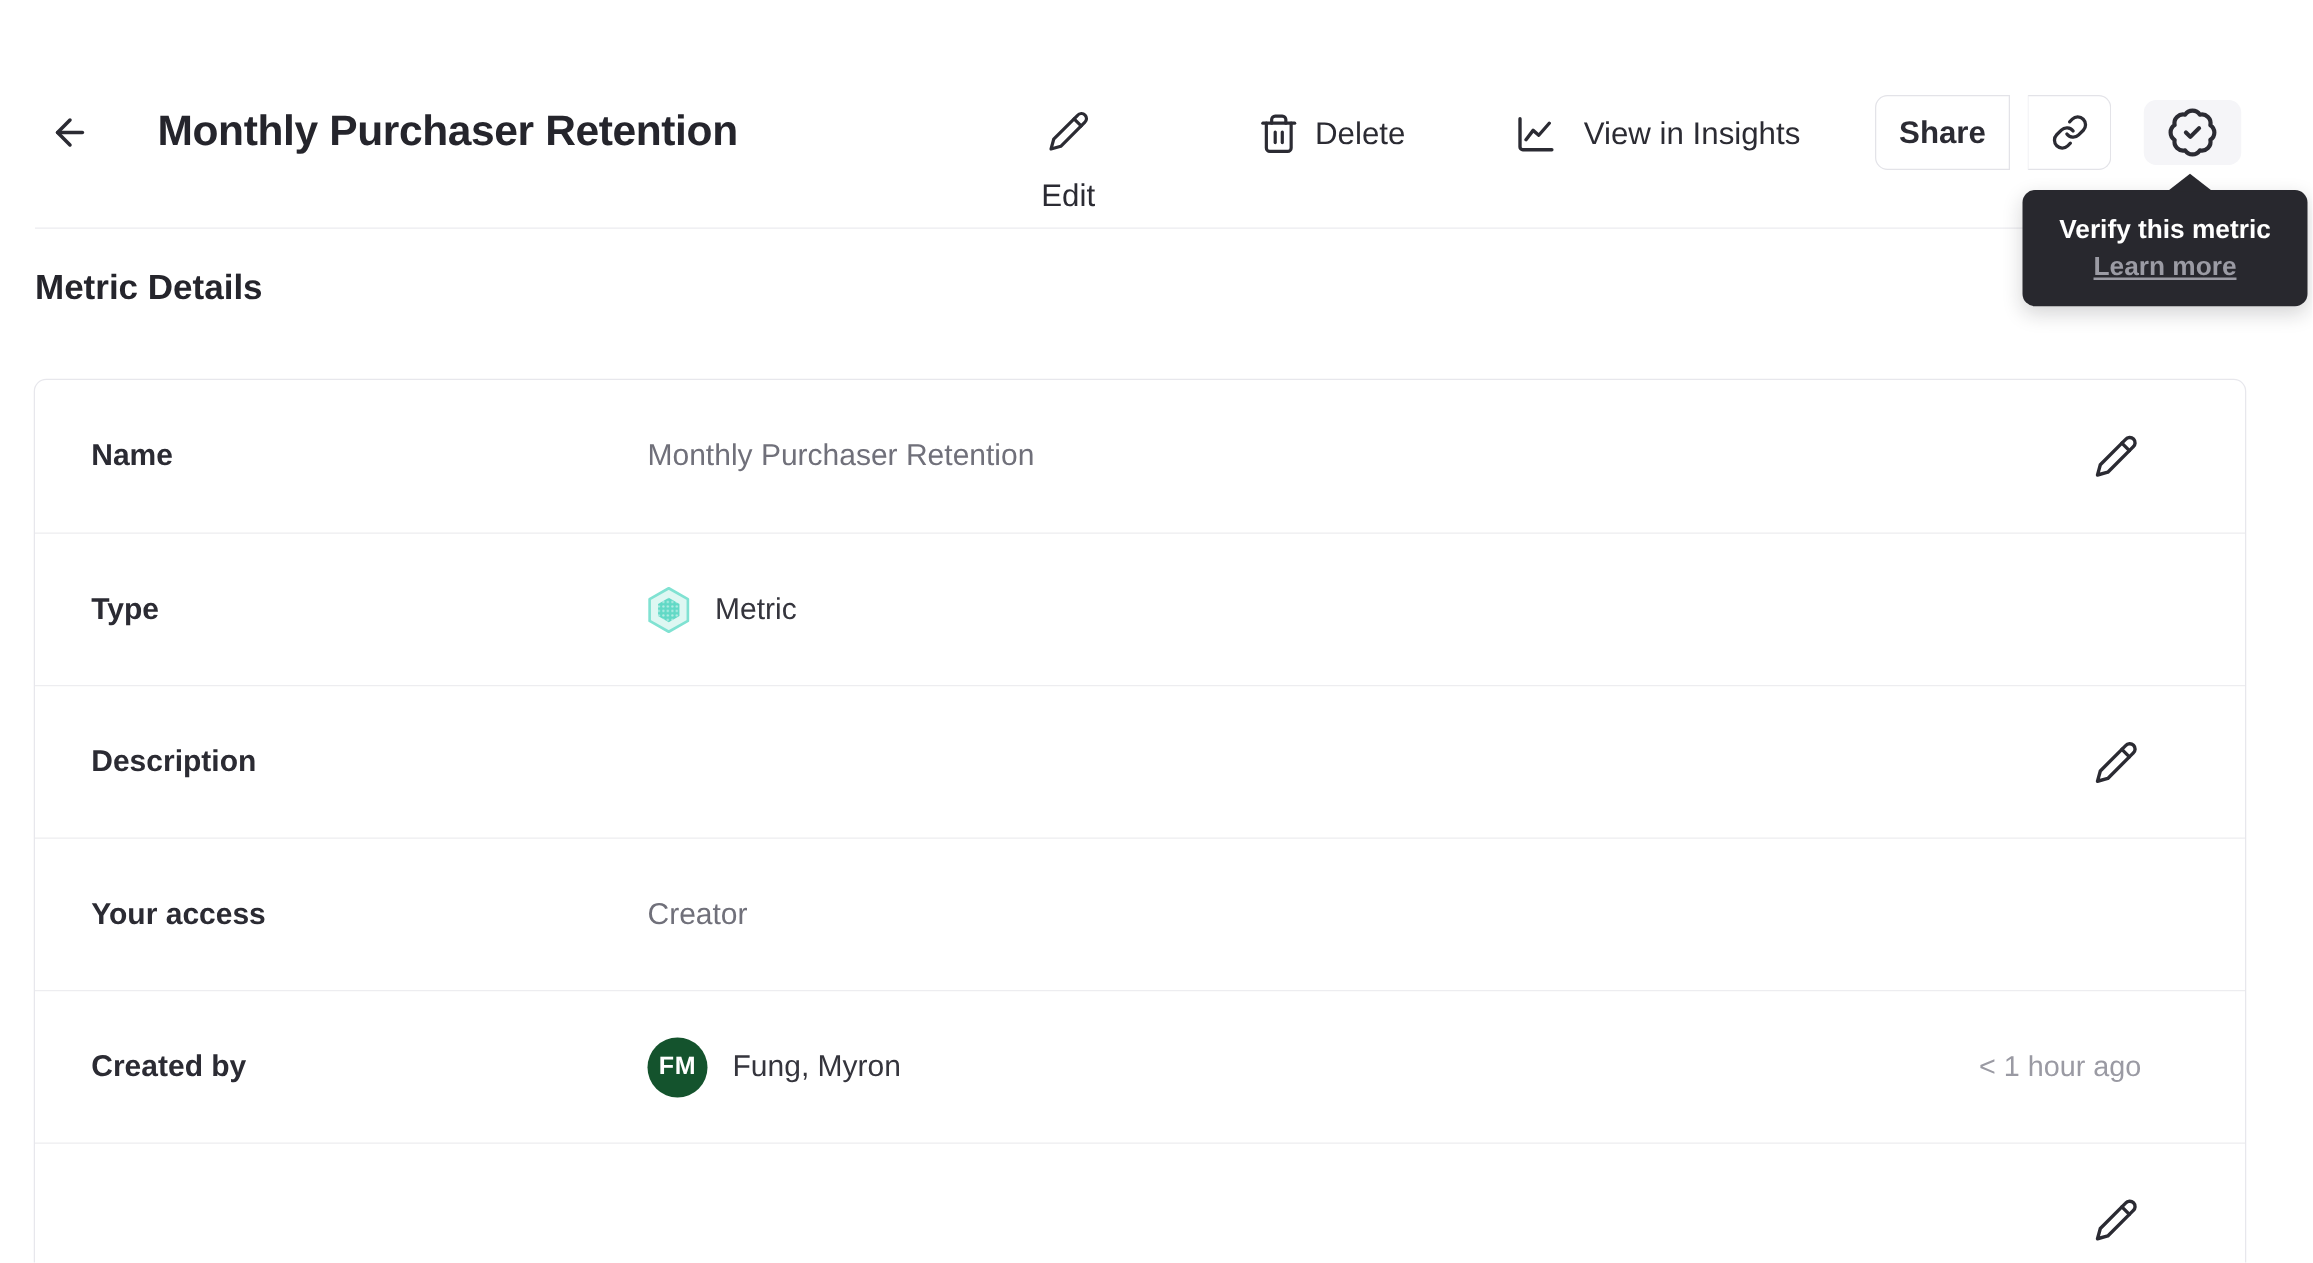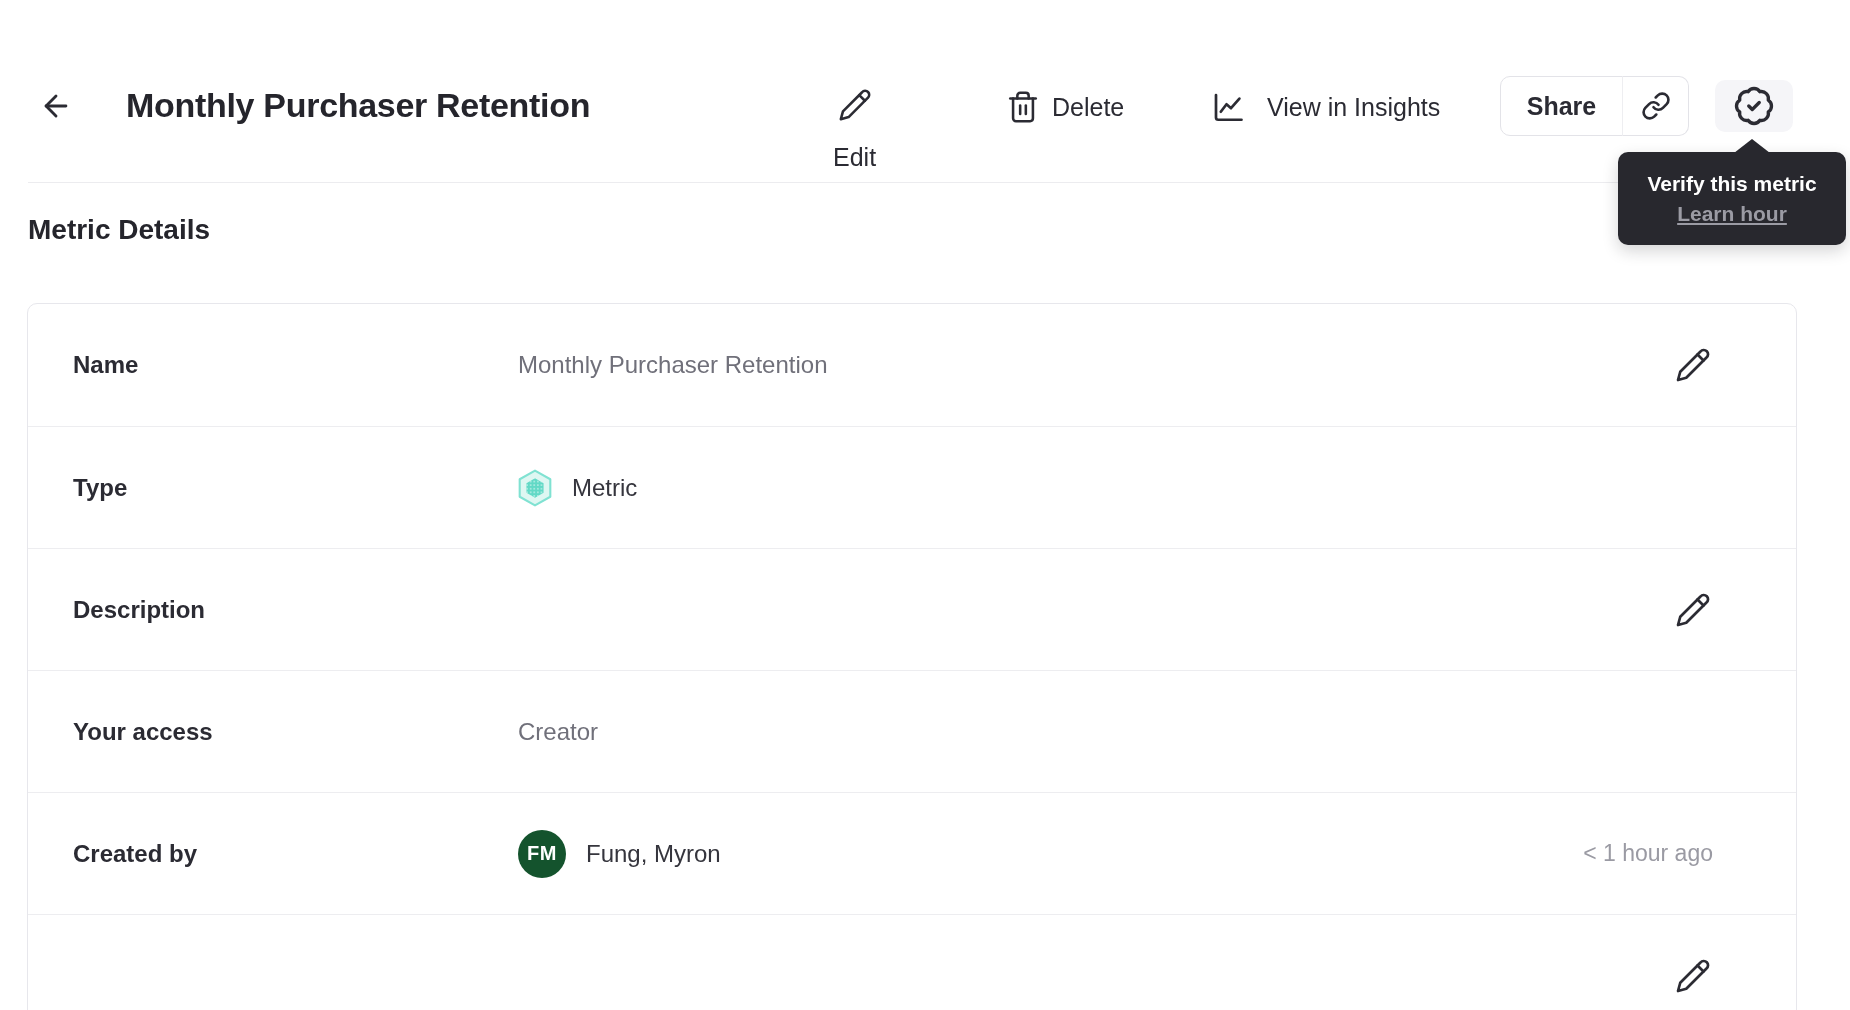--- a/index.html
+++ b/index.html
@@ -37,21 +37,21 @@
   .hdr-action#delete-action   { left:1006px;gap:12px; }
   .hdr-action#insights-action { left:1210px; }
 
   .btn-box {
     position:absolute; top:76px; height:60px;
     background:#ffffff; border:1px solid #e3e3e8;
     display:flex; align-items:center; justify-content:center;
     font-family:inherit; font-size:25px; font-weight:600; color:#2b2b33;
     cursor:pointer;
   }
-  #share-btn { left:1500px; width:123px; border-radius:10px 0 0 10px; }
+  #share-btn { left:1500px; width:108px; border-radius:10px 0 0 10px; }
   #link-btn  { left:1622px; width:67px;  border-radius:0 10px 10px 0; border-left:1px solid #eeeef1; }
   #badge-btn {
     position:absolute; left:1715px; top:80px; width:78px; height:52px;
     background:#f5f5f8; border:none; border-radius:10px;
     display:flex; align-items:center; justify-content:center; cursor:pointer;
   }
   .header-divider {
     position:absolute; left:28px; right:28px; top:182px; height:1px;
     background:#ececef;
   }
@@ -184,21 +184,21 @@
       <path d="m9 12 2 2 4-4"></path>
     </svg>
   </span>
 </button>
 
 <div class="header-divider"></div>
 
 <div class="tooltip">
   <div class="tip-arrow"></div>
   <div class="tip-title">Verify this metric</div>
-  <a class="tip-link">Learn hour</a>
+  <a class="tip-link">Learn more</a>
 </div>
 
 <h2 class="section-heading">Metric Details</h2>
 
 <div class="card">
 
   <div class="row">
     <div class="row-label">Name</div>
     <div class="row-value">
       <span class="value-text muted">Monthly Purchaser Retention</span>

